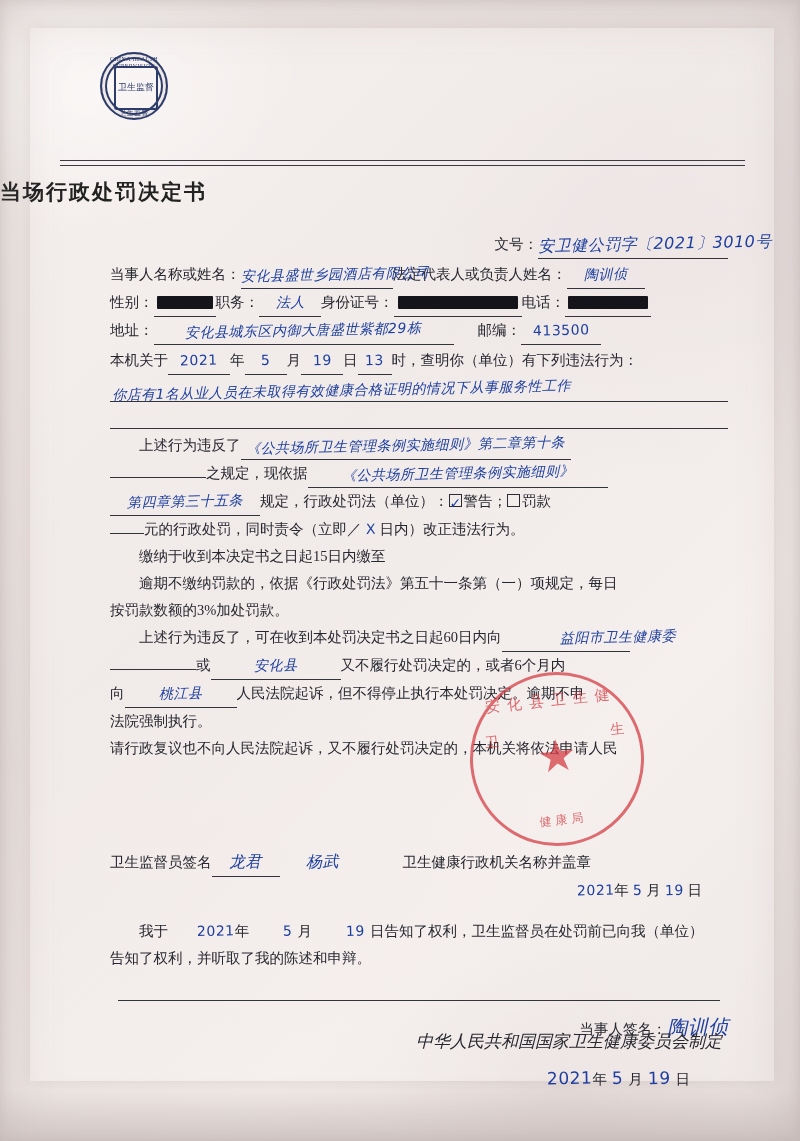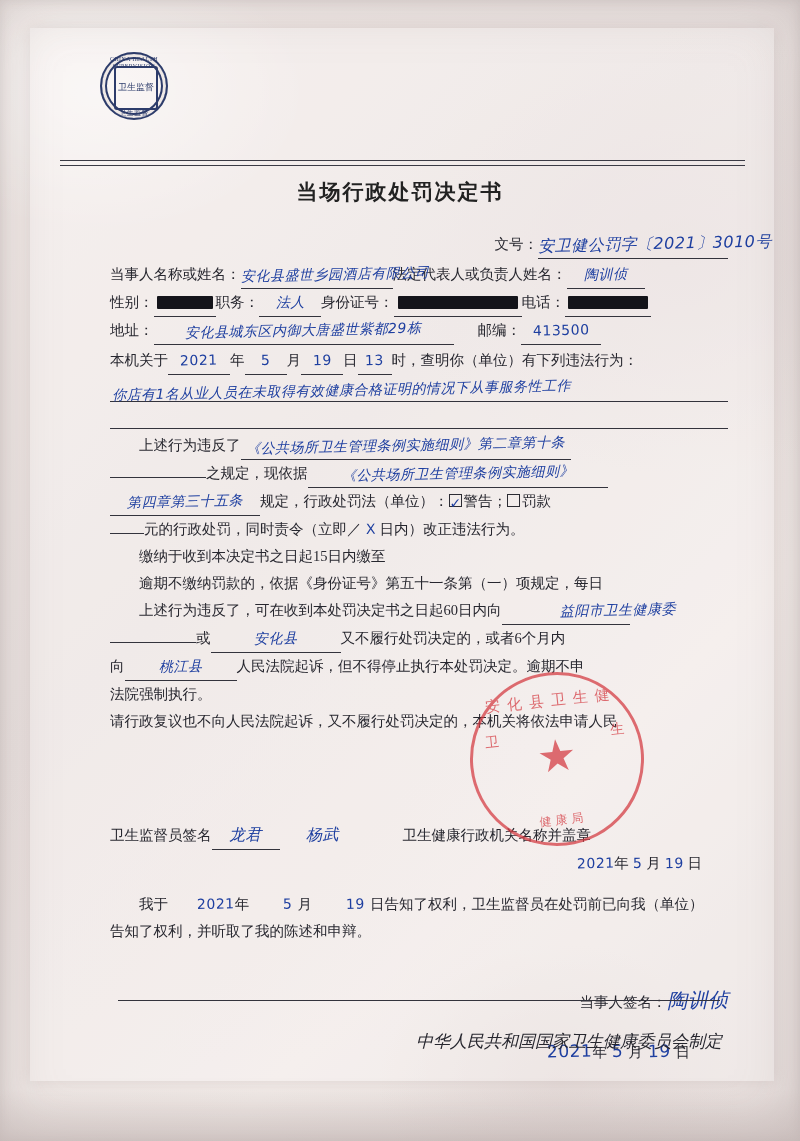--- a/index.html
+++ b/index.html
@@ -90,21 +90,20 @@
     height: 0;
     border-top: 1.5px solid #3b3b45;
   }
   .title-rule.second {
     top: 165px;
     border-top: 1px solid #3b3b45;
   }
   .sub-title {
     position: absolute;
     left: 0; right: 0; top: 178px;
-    text-align: center;
     font-size: 21px;
     letter-spacing: 2px;
     font-weight: bold;
     color: #222;
   }
 
   
   .body {
     position: absolute;
     left: 110px; right: 72px; top: 212px;
@@ -292,21 +291,24 @@
     </div>
 
     <div class="row">
       <span class="fill" style="width:34px;"></span><span>元的行政处罚，同时责令（立即／</span><span class="hw num" style="padding:0 4px;">X</span><span>日内）改正违法行为。</span>
     </div>
 
     <div class="row indent">
       <span>缴纳于收到本决定书之日起15日内缴至</span>
     </div>
     <div class="row indent">
-      <span>逾期不缴纳罚款的，依据《身份证号》第五十一条第（一）项规定，每日</span>
+      <span>逾期不缴纳罚款的，依据《行政处罚法》第五十一条第（一）项规定，每日</span>
+    </div>
+    <div class="row">
+      <span>按罚款数额的3%加处罚款。</span>
     </div>
 
     <div class="row indent">
       <span>上述行为违反了，可在收到本处罚决定书之日起60日内向</span><span class="fill" style="width:128px;"><span class="hw">益阳市卫生健康委</span></span>
     </div>
     <div class="row">
       <span class="fill" style="width:86px;"></span><span>或</span><span class="fill" style="width:130px;"><span class="hw">安化县</span></span><span>又不履行处罚决定的，或者6个月内</span>
     </div>
     <div class="row">
       <span>向</span><span class="fill" style="width:112px;"><span class="hw">桃江县</span></span><span>人民法院起诉，但不得停止执行本处罚决定。逾期不申</span>

